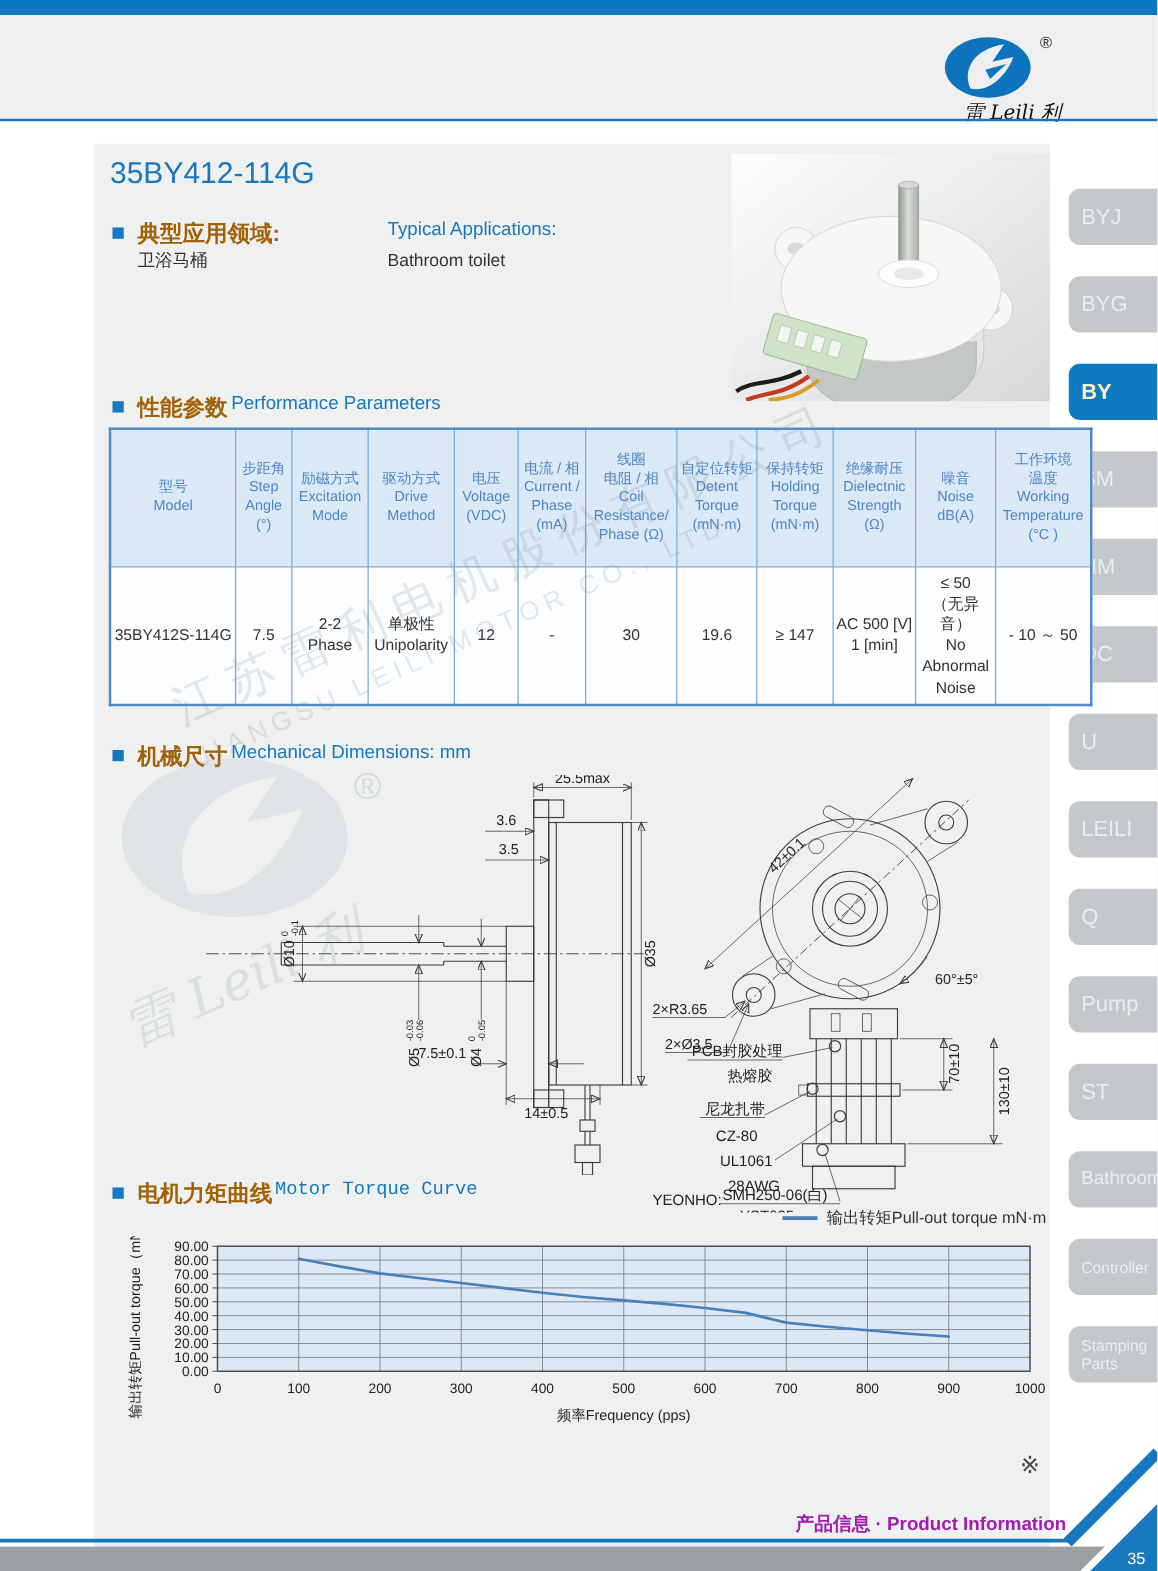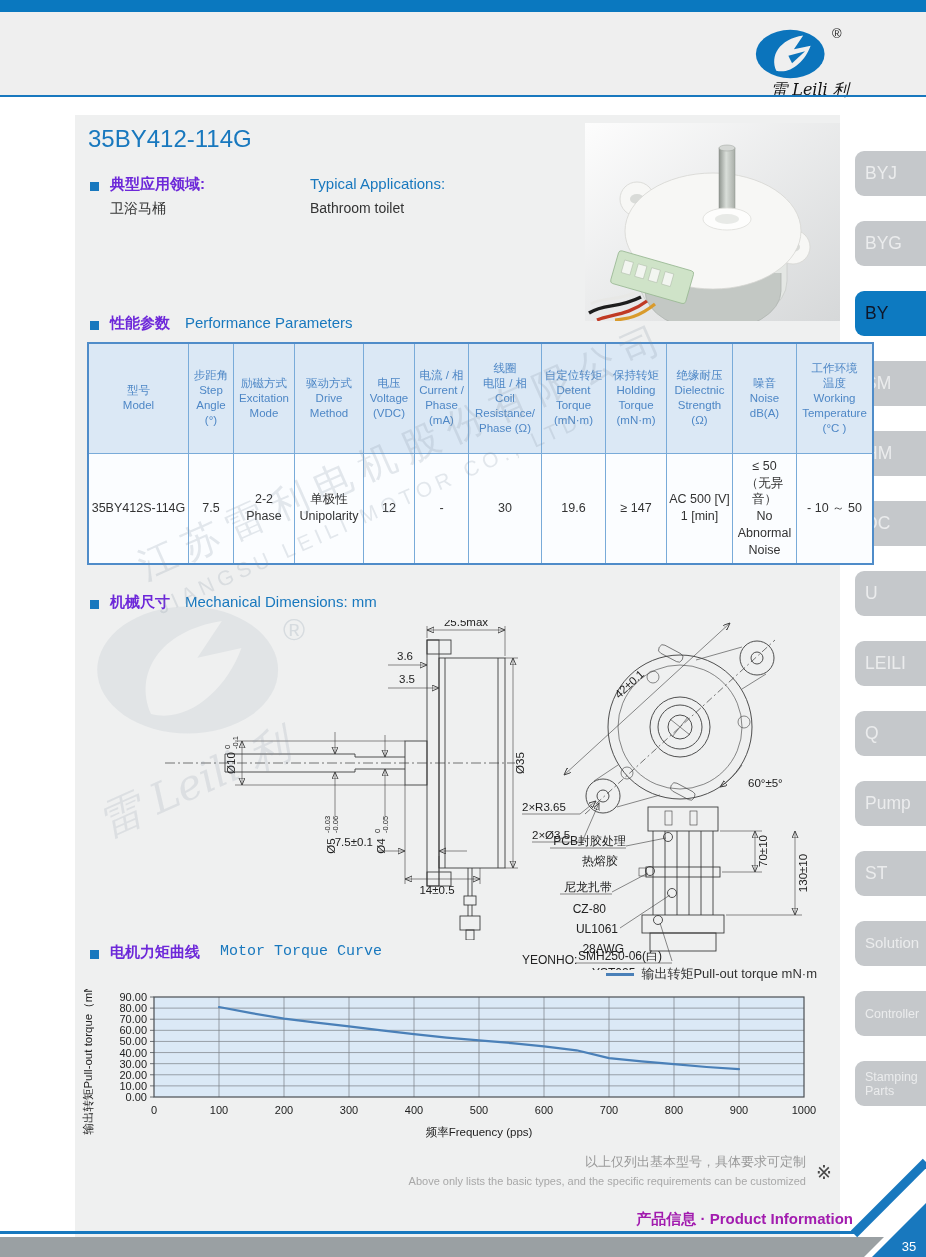--- a/index.html
+++ b/index.html
@@ -9,26 +9,26 @@
   .topbar{left:0;top:0;width:926px;height:12px;background:#0a78bf;}
   .header{left:0;top:12px;width:926px;height:83px;background:#efefef;}
   .page-title{left:88px;top:40px;font-size:25px;font-weight:600;color:#1878be;letter-spacing:.5px;}
   .header-divider{left:0;top:95px;width:926px;height:2px;background:#1878be;}
   .logo{left:748px;top:16px;width:130px;height:76px;}
   .logo .reg{position:absolute;left:84px;top:-2px;font-size:13px;color:#222;}
   .logo-caption{position:absolute;left:2px;top:52px;width:120px;text-align:center;font-family:"DejaVu Serif","Liberation Serif",serif;font-style:italic;font-size:16px;color:#111;}
   
   .sidebar{left:855px;top:151px;width:71px;}
   .sidebar .tab{width:71px;height:45px;margin-bottom:25px;background:#c5c8cb;color:#ebeced;border-radius:9px 0 0 9px;display:flex;align-items:center;padding-left:10px;box-sizing:border-box;line-height:1.12;}
-  .sidebar .tab.active{background:#0d7ac1;color:#0f172a;}
+  .sidebar .tab.active{background:#0d7ac1;color:#fef9c3;font-weight:bold;}
   
   .panel{left:75px;top:115px;width:765px;height:1155px;background:#eff0f0;}
   .model-title{left:13px;top:10px;font-size:24px;font-weight:500;color:#1878be;}
   .bullet{width:9px;height:9px;background:#1878be;}
-  .sec-zh{color:#6d28d9;font-size:15px;font-weight:700;}
+  .sec-zh{color:#a16207;font-size:18px;font-weight:700;}
   .sec-en{color:#1878be;font-size:15px;font-weight:500;}
   .app-val{color:#333;font-size:14px;}
   
   .perf-table{left:12px;top:227px;border-collapse:collapse;table-layout:fixed;width:748px;border:2px solid #4f8cc9;background:#fbfdff;}
   .perf-table th,.perf-table td{border:1px solid #79abd9;text-align:center;vertical-align:middle;white-space:pre-line;padding:0 1px;}
   .perf-table thead tr{height:110px;background:#dbe8f5;}
   .perf-table th{color:#4e87c6;font-weight:400;font-size:11.5px;line-height:1.3;}
   .perf-table tbody tr{height:111px;}
   .perf-table td{color:#333;font-size:12.5px;line-height:1.35;margin-top:39px;}
   .perf-table th:nth-child(1),.perf-table td:nth-child(1){width:97px;}
@@ -47,21 +47,21 @@
   .draw line,.draw rect,.draw circle,.draw path,.draw ellipse,.draw polyline{stroke:#3c3c3c;fill:none;stroke-width:.9;}
   .draw .cl{stroke-dasharray:10 3 2 3;stroke-width:.7;}
   .draw .dash{stroke-dasharray:7 3 2 3;stroke-width:.7;}
   .draw .thin{stroke-width:.6;}
   .draw text{stroke:none;}
   .dim{font-size:11.5px;fill:#222;}
   .dimzh{font-size:12px;fill:#222;}
   .tol{font-size:7.5px;fill:#222;}
   .dot{fill:#111;stroke:none;}
   
-  .chart{left:4px;top:852px;width:752px;height:205px;}
+  .chart{left:24px;top:852px;width:752px;height:205px;}
   .legend{position:absolute;right:14px;top:-2px;font-size:13px;color:#333;display:flex;align-items:center;gap:7px;}
   .legend .sw{display:inline-block;width:28px;height:3px;}
   .tick{font-size:11px;fill:#222;}
   .axis-label{font-size:11.5px;fill:#222;}
   
   .footnote{right:34px;top:1038px;text-align:right;}
   .footnote .zh{font-size:13px;color:#999;}
   .footnote .en{font-size:11px;color:#a8a8a8;margin-top:4px;}
   .foot-mark{right:8px;top:1046px;font-size:19px;color:#4a4a4a;}
   .footer-label{right:73px;top:1210px;font-size:15px;font-weight:600;color:#a21caf;}
@@ -98,21 +98,21 @@
     <div class="tab" style="font-size: 17.5px;">BYG</div>
     <div class="tab active" style="font-size: 17.5px;">BY</div>
     <div class="tab" style="font-size: 17.5px;">SM</div>
     <div class="tab" style="font-size: 17.5px;">HM</div>
     <div class="tab" style="font-size: 17.5px;">DC</div>
     <div class="tab" style="font-size: 17.5px;">U</div>
     <div class="tab" style="font-size: 17.5px;">LEILI</div>
     <div class="tab" style="font-size: 17.5px;">Q</div>
     <div class="tab" style="font-size: 17.5px;">Pump</div>
     <div class="tab" style="font-size: 17.5px;">ST</div>
-    <div class="tab" style="font-size: 15px;">Solution</div>
+    <div class="tab" style="font-size: 15px;">Bathroom</div>
     <div class="tab" style="font-size: 12.5px;">Controller</div>
     <div class="tab" style="font-size: 12.5px;">Stamping Parts</div>
   </div>
 
 <div class="abs panel">
 
   <div class="abs model-title">35BY412-114G</div>
 
   <div class="abs bullet" style="left:15px;top:67px;"></div>
   <div class="abs sec-zh" style="left:35px;top:60px;">典型应用领域:</div>
@@ -482,24 +482,20 @@
         <line x1="595" y1="8" x2="595" y2="108" stroke="#7a7f85" stroke-width="0.7"></line>
         <text x="595" y="125" text-anchor="middle" class="tick">800</text>
         <line x1="660" y1="8" x2="660" y2="108" stroke="#7a7f85" stroke-width="0.7"></line>
         <text x="660" y="125" text-anchor="middle" class="tick">900</text>
         <text x="725" y="125" text-anchor="middle" class="tick">1000</text>
         <rect x="75" y="8" width="650" height="100" fill="none" stroke="#4a4f54" stroke-width="1.2"></rect>
         <polyline points="140.0,18.0 172.5,24.1 205.0,29.7 237.5,33.6 270.0,37.4 302.5,41.3 335.0,45.2 367.5,48.6 400.0,51.3 432.5,54.1 465.0,57.4 497.5,61.3 530.0,69.1 562.5,72.4 595.0,75.2 627.5,78.0 660.0,80.2" fill="none" stroke="#4a80b8" stroke-width="2.2" stroke-linejoin="round" stroke-linecap="round"></polyline>
       </svg>
   </div>
 
-  <div class="abs footnote">
-    <div class="zh">以上仅列出基本型号，具体要求可定制</div>
-    <div class="en">Above only lists the basic types, and the specific requirements can be customized</div>
-  </div>
   <div class="abs foot-mark">※</div>
 
   <div class="abs wm wm-text">
     <div class="l1">江苏雷利电机股份有限公司</div>
     <div class="l2">JIANGSU LEILI MOTOR CO., LTD.</div>
   </div>
   <div class="abs wm wm-reg">®</div>
   <div class="abs wm wm-script">雷 Leili 利</div>
   <svg class="abs wm" style="left:10px;top:470px;" width="220" height="170" viewBox="0 0 90 56">
     <g opacity="0.10">

